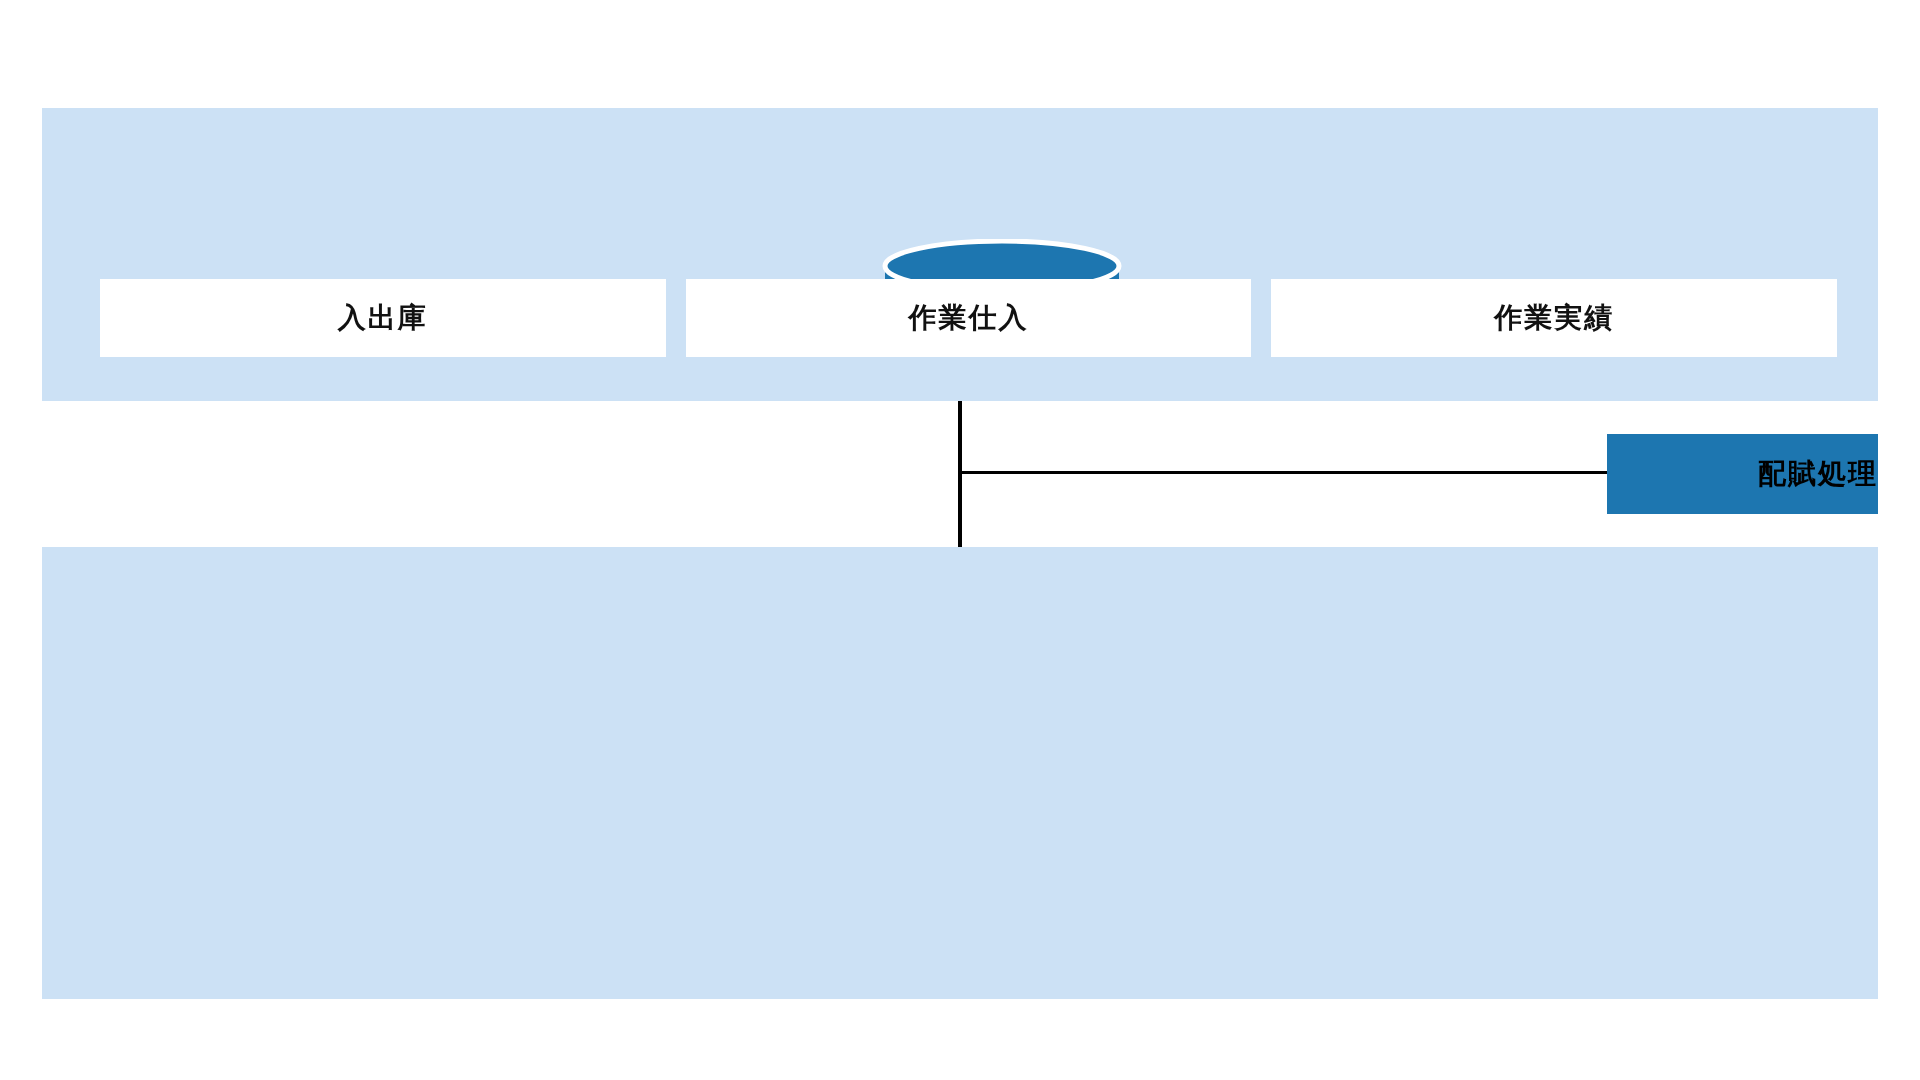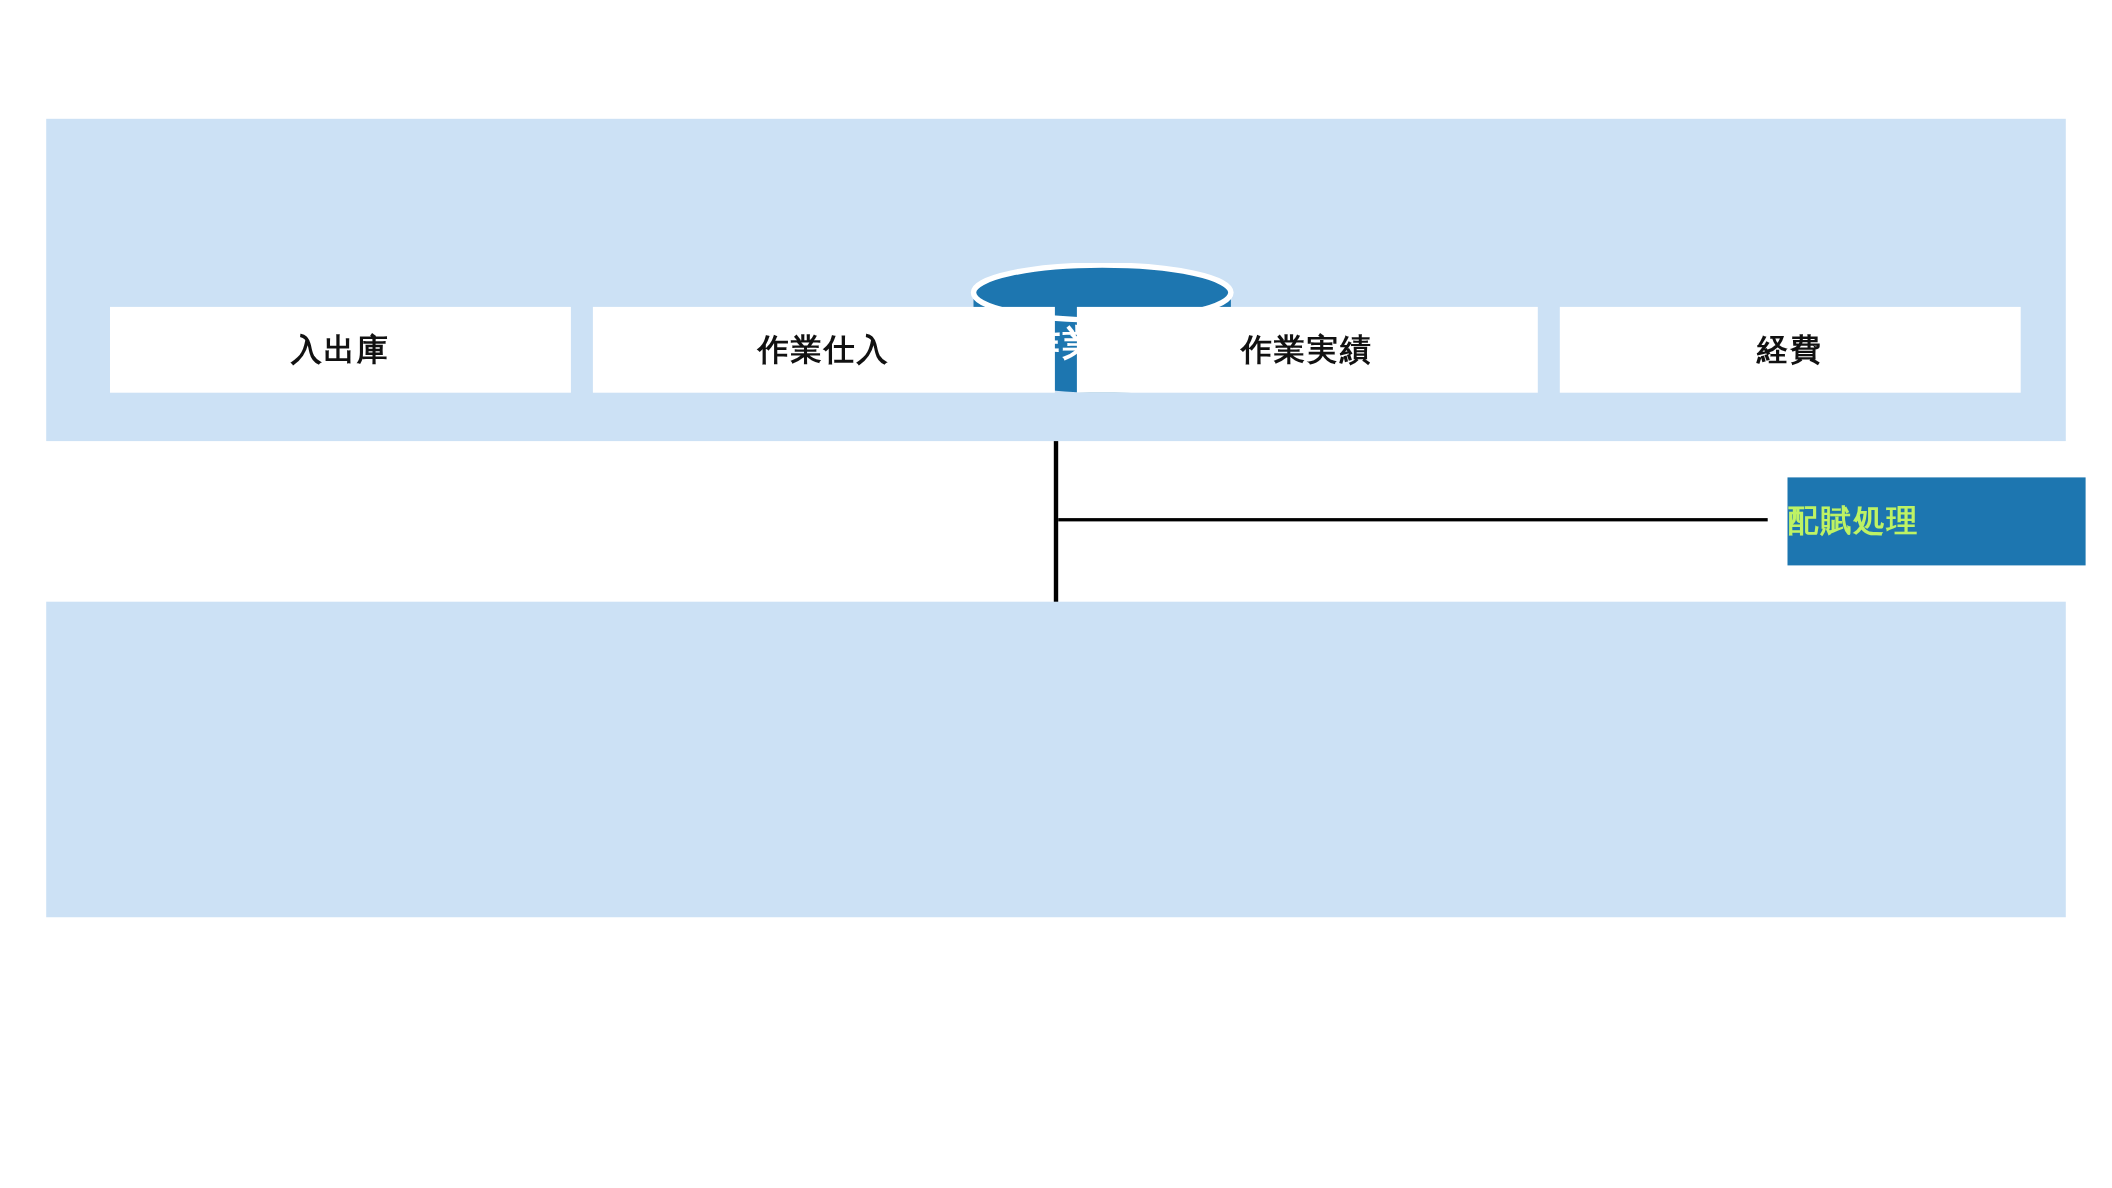--- a/index.html
+++ b/index.html
@@ -4,21 +4,21 @@
 <style>
   :root{
     --band-bg:#cce1f5;
     --accent-blue:#1d76b0;
     --box-bg:#ffffff;
     --line:#000000;
     --text:#111111;
   }
   html,body{margin:0;padding:0;background:#ffffff;}
   body{font-family:"Liberation Sans","DejaVu Sans",sans-serif;}
-  .page{position:relative;width:1920px;height:834px;background:#ffffff;overflow:hidden;}
+  .page{position:relative;width:1920px;height:1080px;background:#ffffff;overflow:hidden;}
 
   .band{position:absolute;left:42px;width:1836px;background:var(--band-bg);}
   .band-top{top:108px;height:293px;}
   .band-bottom{top:547px;height:452px;}
 
   
   .cylinder{position:absolute;width:240px;height:120px;}
   .cyl-top{left:840px;top:131px;}
   .cylinder svg{position:absolute;left:0;top:0;width:100%;height:100%;}
   .cyl-label{position:absolute;left:0;top:52px;width:100%;height:44px;line-height:44px;
@@ -32,22 +32,22 @@
 
   
   .v-line{position:absolute;left:958px;top:401px;width:4px;height:161px;background:var(--line);}
   .arrow-head{position:absolute;left:947px;top:560px;width:0;height:0;
     border-left:13px solid transparent;border-right:13px solid transparent;
     border-top:18px solid var(--line);}
   .h-line{position:absolute;left:962px;top:471px;width:645px;height:3px;background:var(--line);}
 
   
   .alloc-box{position:absolute;left:1607px;top:434px;width:271px;height:80px;
-    background:var(--accent-blue);display:flex;align-items:center;justify-content:flex-start;
-    color:#bef264;font-size:28px;font-weight:700;letter-spacing:2px;margin-left:18px;}
+    background:var(--accent-blue);display:flex;align-items:center;justify-content:flex-end;
+    color:#000000;font-size:28px;font-weight:700;letter-spacing:2px;}
 </style>
 </head>
 <body>
 
 <div class="page">
 
   <div class="band band-top">
 
     <div class="cylinder cyl-top">
       <svg viewBox="0 0 240 120" preserveAspectRatio="none">
@@ -60,23 +60,20 @@
     <div class="source-row">
       <div class="source-box">
         <span>入出庫</span>
       </div>
       <div class="source-box">
         <span>作業仕入</span>
       </div>
       <div class="source-box">
         <span>作業実績</span>
       </div>
-      <div class="source-box">
-        <span>経費</span>
-      </div>
     </div>
   </div>
 
   <div class="v-line"></div>
   <div class="arrow-head"></div>
   <div class="h-line"></div>
 
   <div class="alloc-box">
     <span>配賦処理</span>
   </div>

